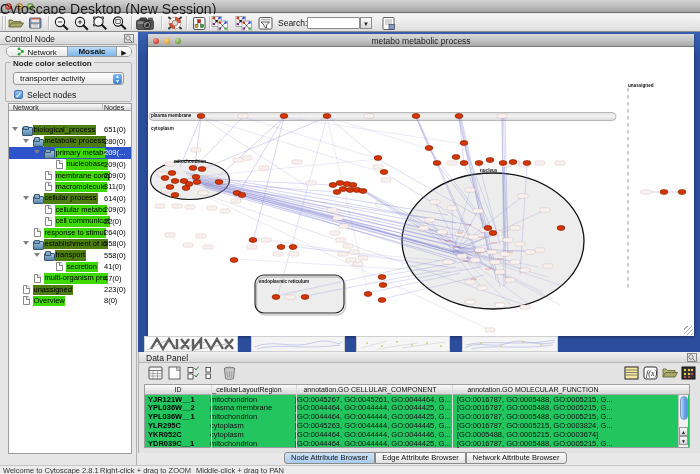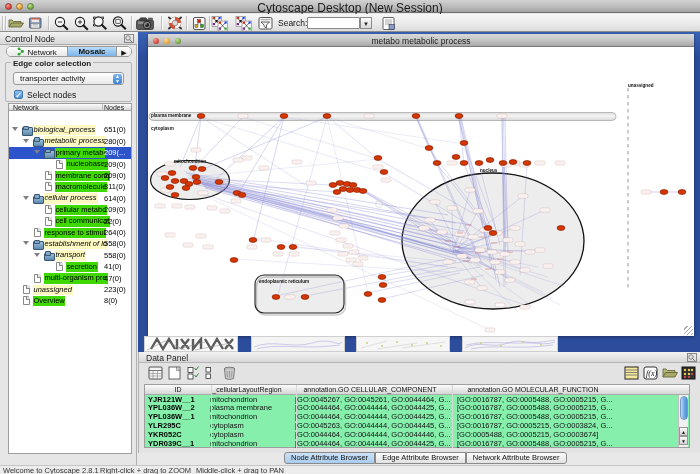--- a/index.html
+++ b/index.html
@@ -4,21 +4,21 @@
 <style>
 * { margin:0; padding:0; box-sizing:border-box; }
 html,body { width:700px; height:474px; overflow:hidden; }
 #app { position:relative; width:700px; height:474px; font-family:"Liberation Sans",sans-serif; background:#e8e8e8; }
 .abs { position:absolute; }
 
 
 #titlebar { left:0; top:0; width:700px; height:13px;
   background:linear-gradient(#d2d2d2,#bcbcbc 55%,#a2a2a2);
   border-bottom:1px solid #6f6f6f; }
-#titlebar .t { position:absolute; left:0; right:0; top:1px; text-align:center; font-size:12px; color:#1a1a1a; }
+#titlebar .t { position:absolute; left:0; right:0; top:1px; font-size:14px; color:#1a1a1a; }
 .light { position:absolute; top:3px; width:7px; height:7px; border-radius:50%; }
 .light.r { left:5px;  background:radial-gradient(circle at 35% 30%, #ff9d95, #e0443a 60%, #9e1f16); border:0.5px solid #9a3a32;}
 .light.o { left:16px; background:radial-gradient(circle at 35% 30%, #ffe3a0, #eda73d 60%, #b06f14); border:0.5px solid #a87828;}
 .light.g { left:27px; background:radial-gradient(circle at 35% 30%, #c6eda0, #77ad3c 60%, #44751a); border:0.5px solid #5e8138;}
 
 
 #toolbar { left:0; top:14px; width:700px; height:18px;
   background:linear-gradient(#f6f6f6,#e9e9e9 60%,#dcdcdc);
   border-bottom:1px solid #8e8e8e; }
 .tsep { position:absolute; top:2px; height:14px; width:1px; background:#c0c0c0; box-shadow:1px 0 0 #f8f8f8; }
@@ -44,21 +44,21 @@
 #cbox { position:absolute; left:14px; top:58px; width:9px; height:9px; background:linear-gradient(#8ec0ef,#4a90d9); border:1px solid #4477aa; border-radius:2px; color:#fff; font-size:8px; line-height:9px; text-align:center; font-weight:bold;}
 #cboxlbl { position:absolute; left:27px; top:58px; font-size:8.5px; color:#111; }
 #treehdr { position:absolute; left:8px; top:71px; width:124px; height:8px; background:linear-gradient(#fafafa,#d9d9d9); border:1px solid #9e9e9e; }
 #treehdr .n1 { position:absolute; left:4px; top:0px; font-size:7px; color:#222; }
 #treehdr .n2 { position:absolute; left:95px; top:0px; font-size:7px; color:#222; }
 #treehdr .vln { position:absolute; left:93px; top:0; width:1px; height:7px; background:#bbb; }
 #tree { position:absolute; left:8px; top:79px; width:124px; height:343px; background:#fff; border:1px solid #9e9e9e; border-top:none; overflow:hidden;}
 .trow { position:absolute; left:0; width:122px; height:11.4px; font-size:7.5px; color:#000; }
 .trow .hl { position:absolute; top:0.5px; height:10.5px; line-height:10.5px; padding:0 1px; white-space:nowrap; overflow:hidden; }
 .hl.g { background:#3fd800; }
-.hl.r { background:#fef9c3;font-style:italic; }
+.hl.r { background:#4d7c0f; }
 .trow .cnt { position:absolute; left:95px; top:0; line-height:11.4px; }
 .trow.sel { background:#2e54cc; }
 .trow.sel .cnt { color:#fff; }
 .tri { position:absolute; top:3px; width:0; height:0; border-left:3.5px solid transparent; border-right:3.5px solid transparent; border-top:4.5px solid #808080; }
 .fold { position:absolute; top:1.5px; width:9px; height:8px; }
 .fold:before { content:""; position:absolute; left:0; top:1.5px; width:9px; height:6.5px; background:linear-gradient(#9cc0de,#5b87ad); border:0.5px solid #3a576f; border-radius:1px; }
 .fold:after { content:""; position:absolute; left:1px; top:0; width:4px; height:2.5px; background:#7fa8c9; border:0.5px solid #3a576f; border-radius:1px 1px 0 0; }
 .file { position:absolute; top:1px; width:7px; height:9px; background:#fdfdfd; border:0.6px solid #888; border-radius:0 2.5px 0 0; }
 .file:before { content:""; position:absolute; right:-0.6px; top:-0.6px; width:2.5px; height:2.5px; background:#e0e0e0; border-left:0.6px solid #888; border-bottom:0.6px solid #888; }
 
@@ -77,21 +77,21 @@
   background:repeating-linear-gradient(135deg, transparent 0 2px, #aaa 2px 3px); }
 
 
 .mini { position:absolute; top:304px; height:16px; background:#f2f2f2; border:1px solid #cfcfcf; }
 
 
 #dpanel { left:138px; top:352px; width:562px; height:101px; background:#e3e3e3; border-left:1px solid #b0b0b0;}
 #dphead { position:absolute; left:0; top:0; width:562px; height:11px; background:linear-gradient(#f2f2f2,#d8d8d8); border-bottom:1px solid #b5b5b5; }
 #dphead .t { position:absolute; left:7px; top:1px; font-size:8.5px; color:#222; }
 #dptools { position:absolute; left:0; top:11px; width:562px; height:21px; }
-#dtable { position:absolute; left:5px; top:32px; width:546px; height:64px; background:#86efac; border:1px solid #9e9e9e; font-size:7.5px; }
+#dtable { position:absolute; left:5px; top:32px; width:546px; height:64px; background:#22c55e; border:1px solid #9e9e9e; font-size:7.5px; }
 #dhead { position:absolute; left:0; top:0; width:544px; height:10px; background:linear-gradient(#fbfbfb,#d6d6d6); border-bottom:1px solid #aaa; }
 #dhead div { position:absolute; top:1px; font-size:7px; color:#111; text-align:center; }
 .drow { position:absolute; left:0; width:544px; height:8.8px; line-height:8.8px; white-space:nowrap; }
 .dc1 { position:absolute; left:3px; font-weight:bold; color:#000;}
 .dc2 { position:absolute; left:65px; color:#111;}
 .dc3 { position:absolute; left:150px; color:#111;}
 .dc4 { position:absolute; left:312px; color:#111;}
 .dvln { position:absolute; top:0; width:1px; height:63px; background:#d8d8d8; }
 #dscroll { position:absolute; right:1px; top:10px; width:10px; height:52px; background:#f0f0f0; border-left:1px solid #c0c0c0;}
 #dthumb { position:absolute; left:0.5px; top:1px; width:8px; height:24px; border-radius:4px; background:linear-gradient(90deg,#b9d9f7,#68a3e0 60%,#4b8ed6); border:0.5px solid #7a9cc4;}
@@ -248,21 +248,21 @@
       <div class="seg net"><svg width="8" height="9" viewBox="0 0 8 9" style="vertical-align:-1px">
             <circle cx="2" cy="1.8" r="1.4" fill="#33aa33"></circle>
             <circle cx="5.5" cy="4.5" r="1.4" fill="#33aa33"></circle>
             <circle cx="2" cy="7.2" r="1.4" fill="#33aa33"></circle>
             <path d="M2 1.8 L5.5 4.5 L2 7.2" stroke="#228822" stroke-width="0.7" fill="none"></path>
           </svg> Network</div>
         <div class="seg mos">Mosaic</div>
         <div class="seg arr">▶</div>
     </div>
     <div id="grpbox"></div>
-    <div id="grplbl">Edge color selection</div>
+    <div id="grplbl">Node color selection</div>
     <div id="combo">transporter activity<div class="stp">▲<br>▼</div></div>
     <div id="cbox">✓</div>
     <div id="cboxlbl">Select nodes</div>
     <div id="treehdr">
         <div class="n1">Network</div>
         <div class="vln"></div>
         <div class="n2">Nodes</div>
       </div>
     <div id="tree">
 <div class="trow" style="top:13.4px">

